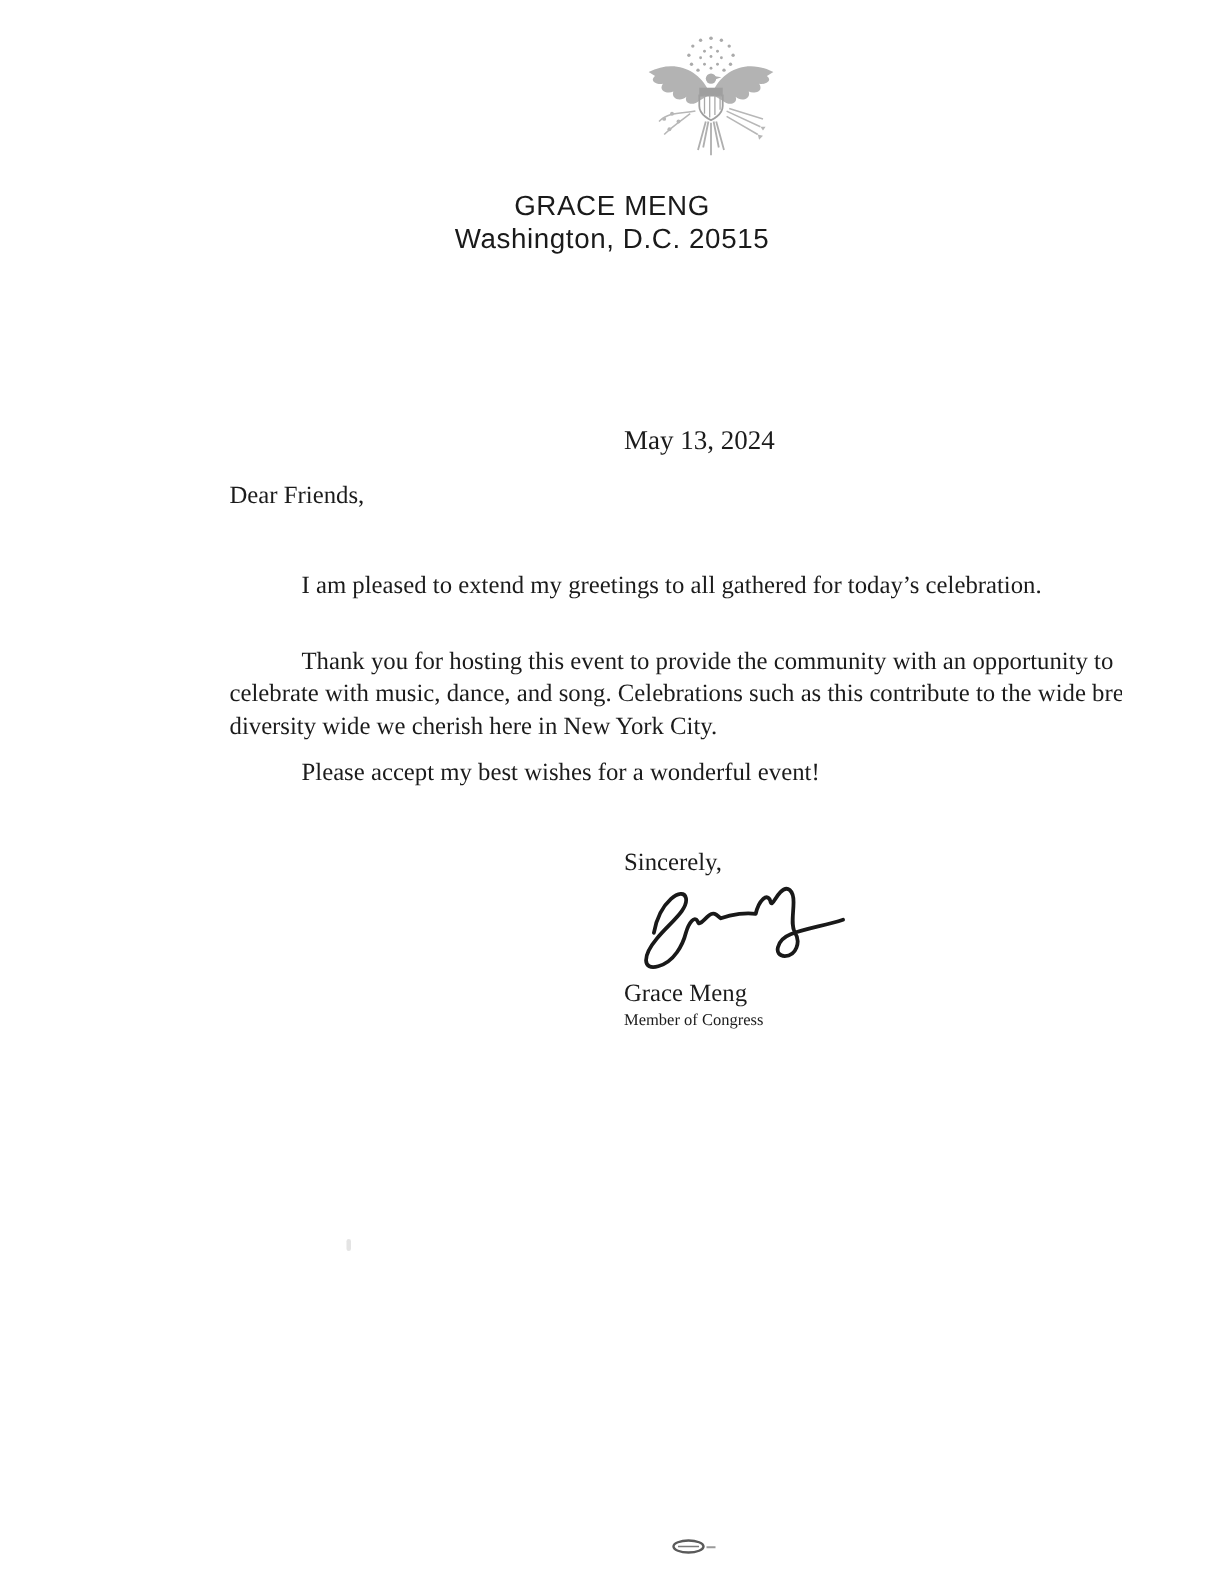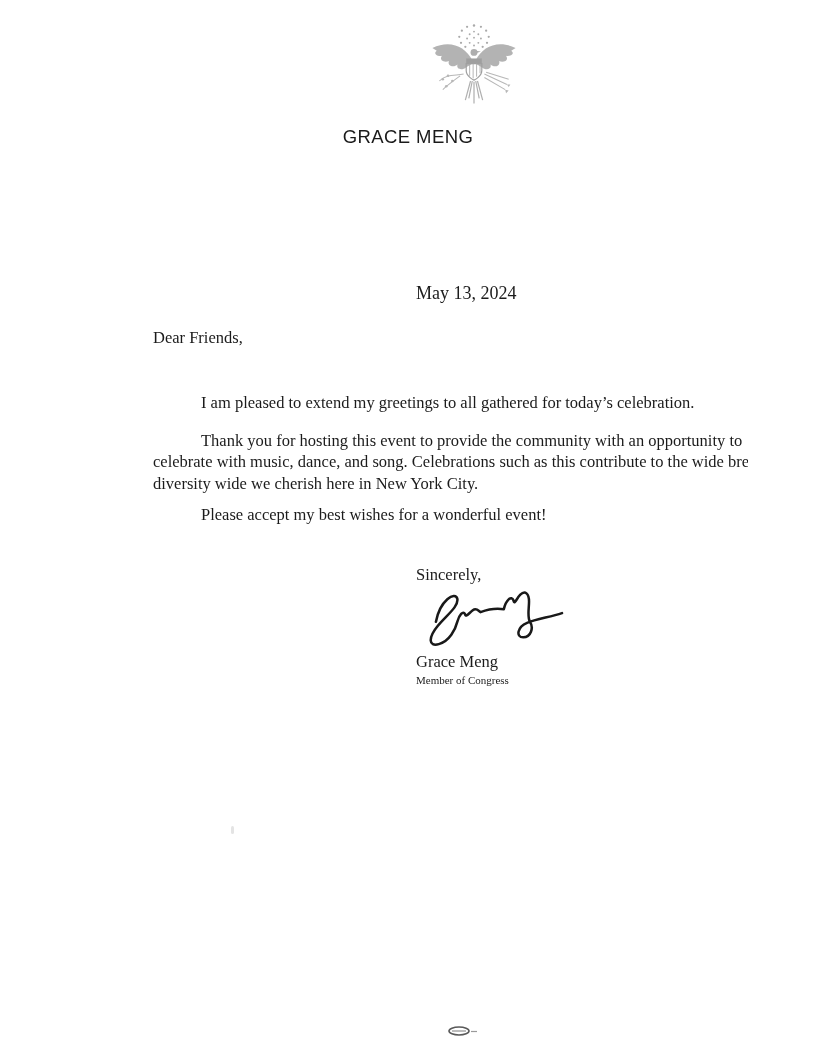--- a/index.html
+++ b/index.html
@@ -20,23 +20,23 @@
   
   .letterhead{
     position:absolute;left:0;top:126px;width:100%;
     text-align:center;
     font-family:"Liberation Sans", sans-serif;
     font-size:18.5px;line-height:22px;color:#1a1a1a;
     letter-spacing:.4px;
   }
   
   .date{position:absolute;left:348px;top:283px;font-size:18px;}
-  .salutation{position:absolute;left:85px;top:328px;font-size:16.5px;}
+  .salutation{position:absolute;left:85px;top:320px;font-size:16.5px;}
   .para{position:absolute;left:85px;width:652px;font-size:16.5px;line-height:21.5px;text-indent:48px;}
-  .p1{top:375px;}
+  .p1{top:362px;}
   .p2{top:413px;}
   .p3{top:487px;}
   .closing{position:absolute;left:348px;top:565px;font-size:16.5px;}
   .signature{position:absolute;left:352px;top:585px;width:156px;height:64px;}
   .sig-name{position:absolute;left:348px;top:652px;font-size:16.5px;line-height:19px;}
   .sig-title{position:absolute;left:348px;top:671px;font-size:11px;line-height:19px;}
   
   .speck{
     position:absolute;left:163px;top:826px;width:3px;height:8px;
     background:#d9d9d9;border-radius:2px;opacity:.7;
@@ -91,20 +91,21 @@
       <circle cx="30" cy="64" r="1.5" fill="#ababab"></circle>
     <circle cx="28" cy="76" r="1.5" fill="#ababab"></circle>
       <circle cx="35" cy="70" r="1.5" fill="#ababab"></circle>
 
     <path d="M72,62 L98,74 M72,66 L96,80 M74,60 L100,68" stroke="#ababab" stroke-width="1.2" fill="none"></path>
     <path d="M98,74 l4,0 l-2,3 Z M96,80 l4,1 l-3,3 Z" fill="#ababab"></path>
   </svg>
 
   <div class="letterhead">
     <div>GRACE MENG</div>
+    <div>Washington, D.C. 20515</div>
   </div>
 
   <div class="date">May 13, 2024</div>
 
   <div class="salutation">Dear Friends,</div>
 
   <p class="para p1">I am pleased to extend my greetings to all gathered for today’s celebration.</p>
   <p class="para p2">Thank you for hosting this event to provide the community with an opportunity to celebrate with music, dance, and song. Celebrations such as this contribute to the wide breadth of diversity wide we cherish here in New York City.</p>
   <p class="para p3">Please accept my best wishes for a wonderful event!</p>
 

